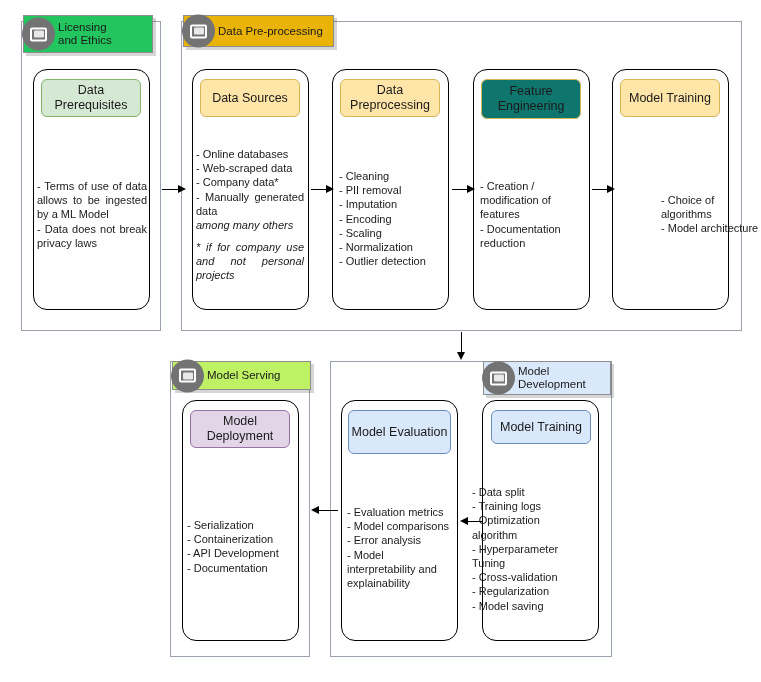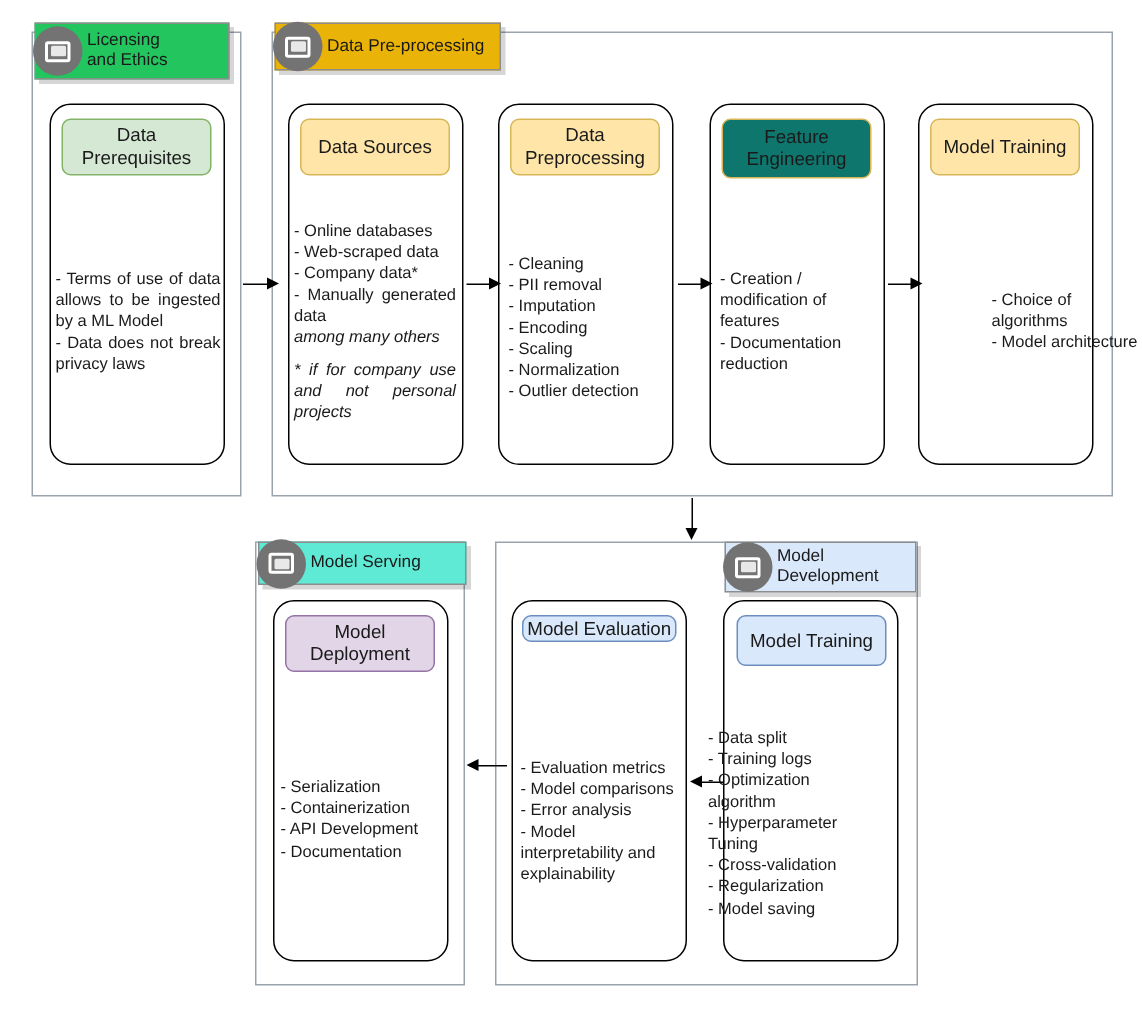--- a/index.html
+++ b/index.html
@@ -188,21 +188,21 @@
   <div class="body-text" style="left:480px; top:179px; width:105px;">- Creation / modification of features
 - Documentation reduction</div>
 
   <div class="card" style="left:612px; top:69px; width:117px; height:241px;"></div>
   <div class="chip" style="left:620px; top:79px; width:100px; height:38px; background:#ffe6a8; border-color:#d6b656;">Model Training</div>
   <div class="body-text" style="left:621px; top:193px; width:105px;margin-left:40px;">- Choice of algorithms
 - Model architecture</div>
 
   <div class="lane" style="left:170px; top:361px; width:140px; height:296px;"></div>
 
-  <div class="lane-header" style="left:172px; top:361px; width:139px; height:29px; background:#5eead4;">
+  <div class="lane-header" style="left:172px; top:361px; width:139px; height:29px; background:#bef264;">
     <span class="doc-icon">
       <span class="frame"></span>
     </span>
     <span class="hdr-text">Model Serving</span>
   </div>
 
   <div class="card" style="left:182px; top:400px; width:117px; height:241px;"></div>
   <div class="chip" style="left:190px; top:410px; width:100px; height:38px; background:#e1d5e7; border-color:#9673a6;">Model
 Deployment</div>
   <div class="body-text" style="left:187px; top:518px; width:110px;">- Serialization
@@ -214,21 +214,21 @@
 
   <div class="lane-header" style="left:483px; top:361px; width:128px; height:34px; background:#dae8fc;">
     <span class="doc-icon">
       <span class="frame"></span>
     </span>
     <span class="hdr-text">Model
 Development</span>
   </div>
 
   <div class="card" style="left:341px; top:400px; width:117px; height:241px;"></div>
-  <div class="chip" style="left:348px; top:410px; width:103px; height:18px; background:#dae8fc; border-color:#6c8ebf;">Model Evaluation</div>
+  <div class="chip" style="left:348px; top:410px; width:103px; height:44px; background:#dae8fc; border-color:#6c8ebf;">Model Evaluation</div>
   <div class="body-text" style="left:347px; top:505px; width:106px;">- Evaluation metrics
 - Model comparisons
 - Error analysis
 - Model interpretability and explainability</div>
 
   <div class="card" style="left:482px; top:400px; width:117px; height:241px;"></div>
   <div class="chip" style="left:491px; top:410px; width:100px; height:34px; background:#dae8fc; border-color:#6c8ebf;">Model Training</div>
   <div class="body-text" style="left:472px; top:485px; width:108px;">- Data split
 - Training logs
 - Optimization algorithm

